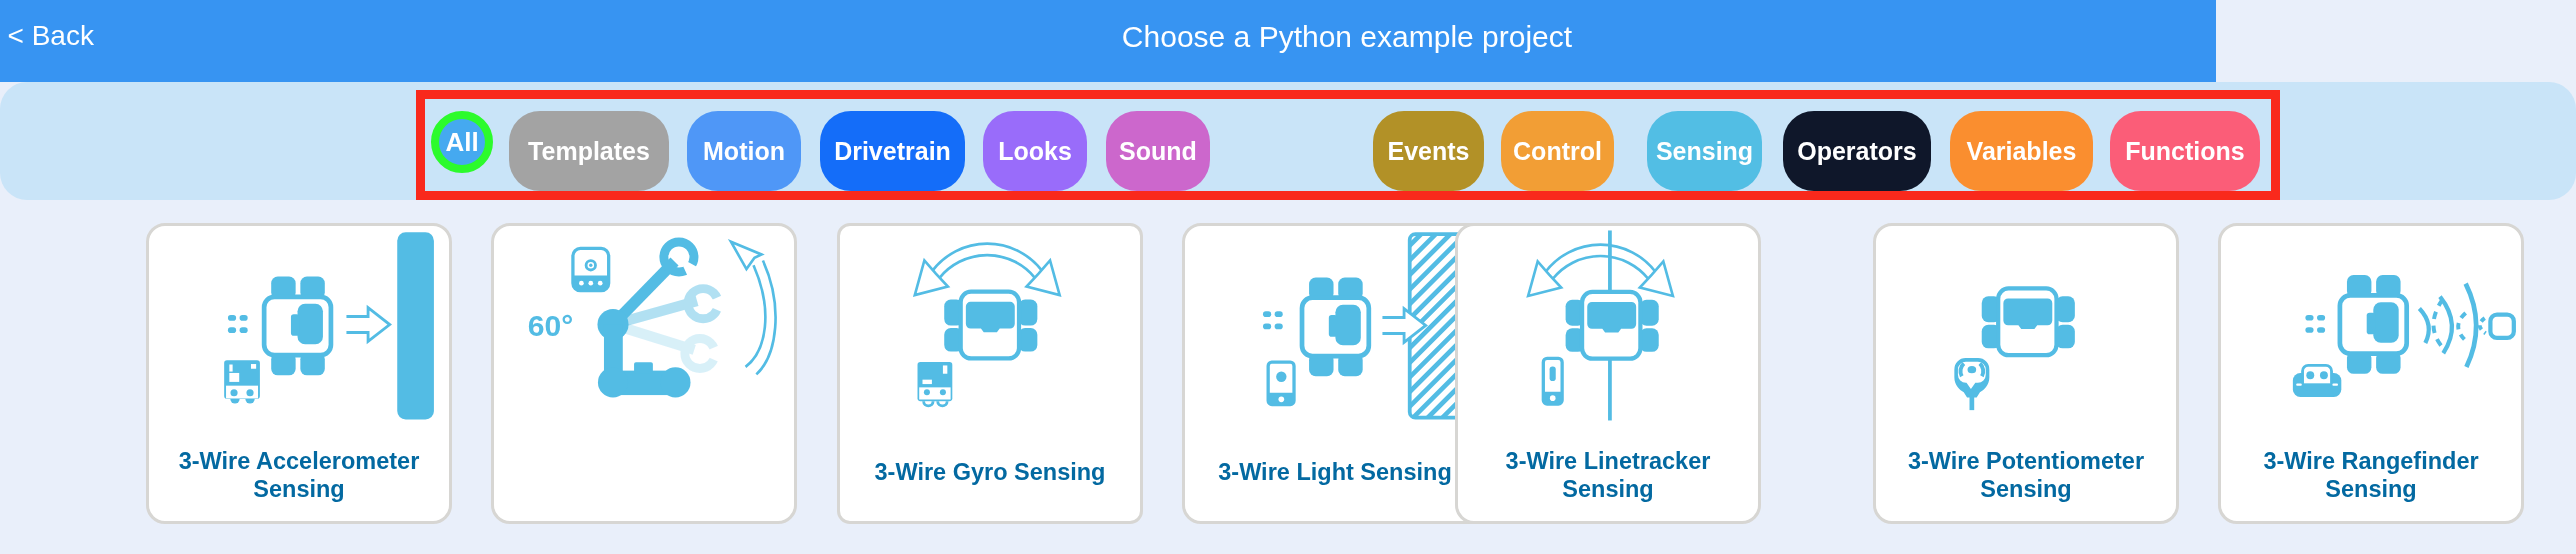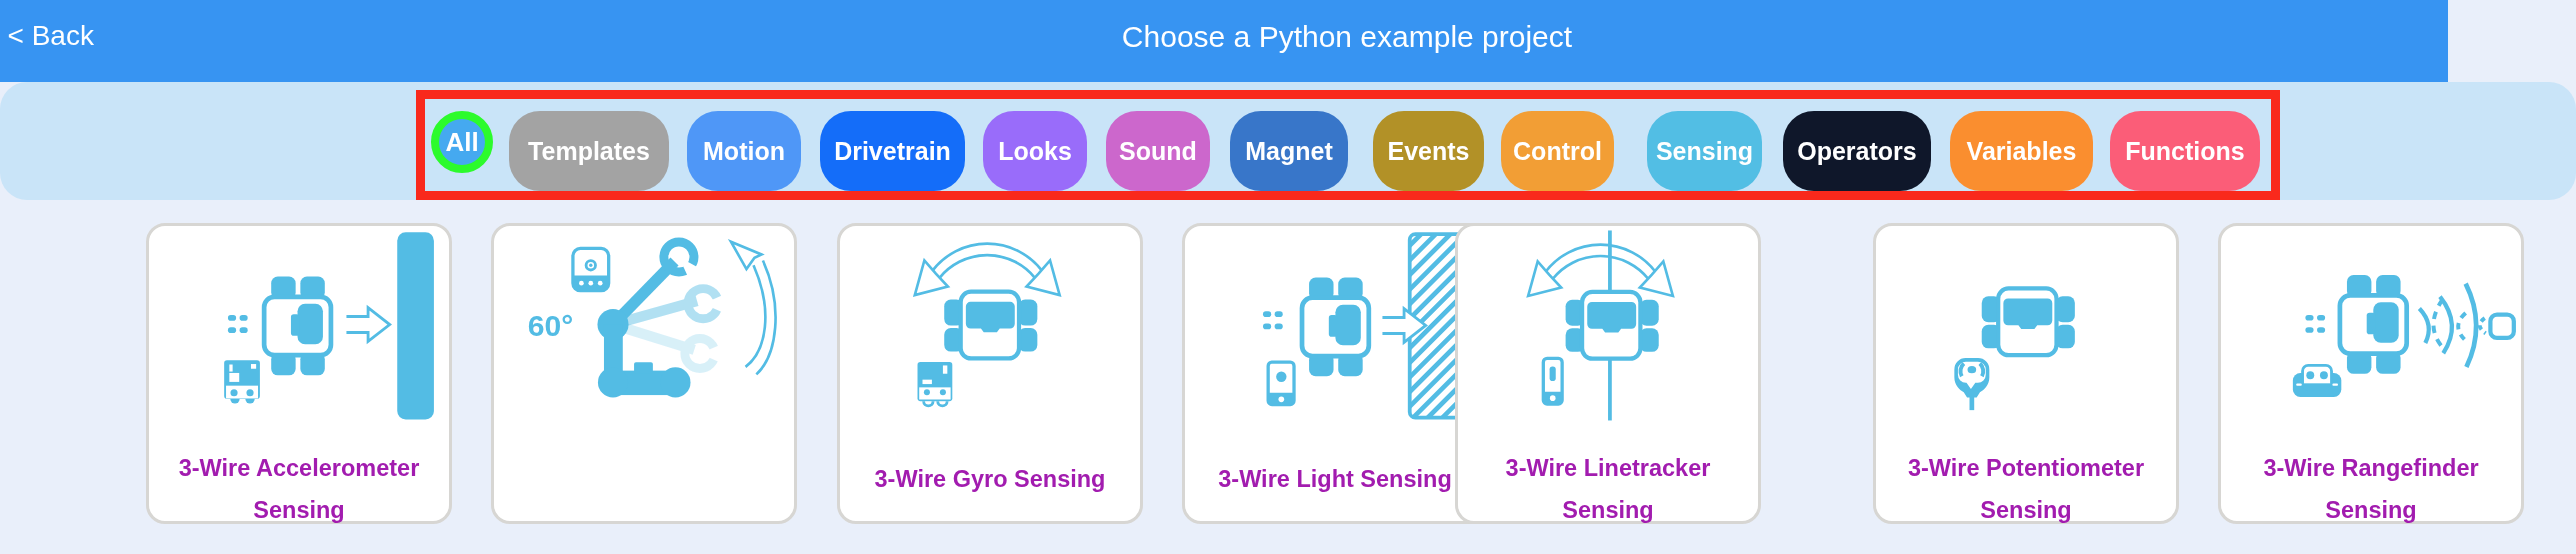--- a/index.html
+++ b/index.html
@@ -1,27 +1,27 @@
 <!DOCTYPE html>
 <html style="font-size:15px"><head>
 <meta charset="utf-8">
 <style>
   * { margin:0; padding:0; box-sizing:border-box; }
   html,body { width:2576px; height:555px; overflow:hidden; }
   body { font-family:"Liberation Sans", sans-serif; background:#E9EFFA; position:relative; }
-  .topbar { position:absolute; left:0; top:0; width:2448px; height:82px; background:#3794F2; }
+  .topbar { position:absolute; left:0; top:0; width:2216px; height:82px; background:#3794F2; }
   .back { position:absolute; left:7.5px; top:21.6px; font-size:28px; color:#fff; line-height:28px; }
   .title { position:absolute; left:1347px; top:21.6px; transform:translateX(-50%); font-size:30px; color:#fff; line-height:30px; white-space:nowrap; }
   .band { position:absolute; left:0; top:82px; width:2576px; height:118px; background:#C9E4F8;border-radius:27px; }
   .redbox { position:absolute; left:416px; top:7.5px; width:1864px; height:110px; border:9.4px solid #F9291C; }
   .pill { position:absolute; top:29px; height:80px; border-radius:31px; color:#fff; font-size:25px; font-weight:bold; display:flex; align-items:center; justify-content:center; }
   .all { position:absolute; left:431px; top:29px; width:62px; height:62px; border-radius:50%; border:8.5px solid #2CFB2C; background:#45A9F0; color:#fff; font-size:26px; font-weight:bold; display:flex; align-items:center; justify-content:center; }
   .cards { position:absolute; left:0; top:200px; width:2576px; height:354px; }
   .card { position:absolute; top:22.6px; width:306px; height:301px; background:#fff; border:3.8px solid #D7D6D3; border-radius:19px; }
-  .ct { position:absolute; left:0; width:100%; text-align:center; font-size:23.5px; font-weight:bold; color:#a21caf; line-height:42px; }
+  .ct { position:absolute; left:0; width:100%; text-align:center; font-size:23.5px; font-weight:bold; color:#0369a1; line-height:28px; }
   .ct2 { top:221px; }
   .ct1 { top:232px; }
   .icon { position:absolute; left:-3.8px; top:-3.8px; }
 </style>
 </head>
 <body>
 <svg width="0" height="0" style="position:absolute">
   <defs>
     <g id="robotH">
       <rect x="10" y="0" width="26" height="24" rx="7" fill="#53BCE4"></rect>
@@ -62,21 +62,20 @@
   <div class="title">Choose a Python example project</div>
 </div>
 <div class="band">
   <div class="redbox"></div>
   <div class="all">All</div>
   <div class="pill" style="left:509px;width:160px;background:#A3A3A3;">Templates</div>
   <div class="pill" style="left:687px;width:114px;background:#4F97F7;">Motion</div>
   <div class="pill" style="left:820px;width:145px;background:#146DF9;">Drivetrain</div>
   <div class="pill" style="left:983px;width:104px;background:#996CFA;">Looks</div>
   <div class="pill" style="left:1106px;width:104px;background:#CC67CC;">Sound</div>
-  <div class="pill" style="left:1230px;width:118px;background:#3876C9;">Magnet</div>
   <div class="pill" style="left:1373px;width:111px;background:#B29127;">Events</div>
   <div class="pill" style="left:1501px;width:113px;background:#F29E35;">Control</div>
   <div class="pill" style="left:1647px;width:115px;background:#52BEE4;">Sensing</div>
   <div class="pill" style="left:1783px;width:148px;background:#0f172a;">Operators</div>
   <div class="pill" style="left:1950px;width:143px;background:#FA8E2F;">Variables</div>
   <div class="pill" style="left:2110px;width:150px;background:#FB5D78;">Functions</div>
 </div>
 <div class="cards">
   <div class="card" style="left:146px;" id="c1">
     <svg class="icon" width="306" height="301" viewBox="0 0 325 320">
@@ -129,21 +128,21 @@
       <rect x="128" y="158" width="70" height="26" fill="#53BCE4"></rect>
       <rect x="153" y="149" width="20" height="12" rx="2" fill="#53BCE4"></rect>
       <circle cx="130.6" cy="170.5" r="16" fill="#53BCE4"></circle>
       <circle cx="197" cy="170.5" r="16" fill="#53BCE4"></circle>
 
       <path d="M283,162 C305,142 312,90 290,41" fill="none" stroke="#53BCE4" stroke-width="2.8"></path>
       <path d="M271.5,154 C294,137 301,94 280,46" fill="none" stroke="#53BCE4" stroke-width="2.8"></path>
       <path d="M256,21 L288.5,34.5 L281,38 L272.5,50 Z" fill="#fff" stroke="#53BCE4" stroke-width="2.8"></path>
     </svg>
   </div>
-  <div class="card" style="left:837px;" id="c3">
+  <div class="card" style="left:837px;border-radius:13px;" id="c3">
     <svg class="icon" width="306" height="301" viewBox="0 0 325 320">
       <use href="#arcArrow" transform="translate(84,23)"></use>
       <use href="#robotV" transform="translate(114.9,71.8)"></use>
       <g>
         <rect x="86.5" y="148.9" width="37" height="41.6" rx="3" fill="#53BCE4"></rect>
         <rect x="113.5" y="152.5" width="4.7" height="8.8" fill="#fff"></rect>
         <rect x="91.8" y="167.6" width="10" height="4.7" fill="#fff"></rect>
         <rect x="88.3" y="175.8" width="33.4" height="12.9" fill="#fff"></rect>
         <circle cx="96.5" cy="181.1" r="3.2" fill="#53BCE4"></circle>
         <circle cx="113.5" cy="181.1" r="3.2" fill="#53BCE4"></circle>

